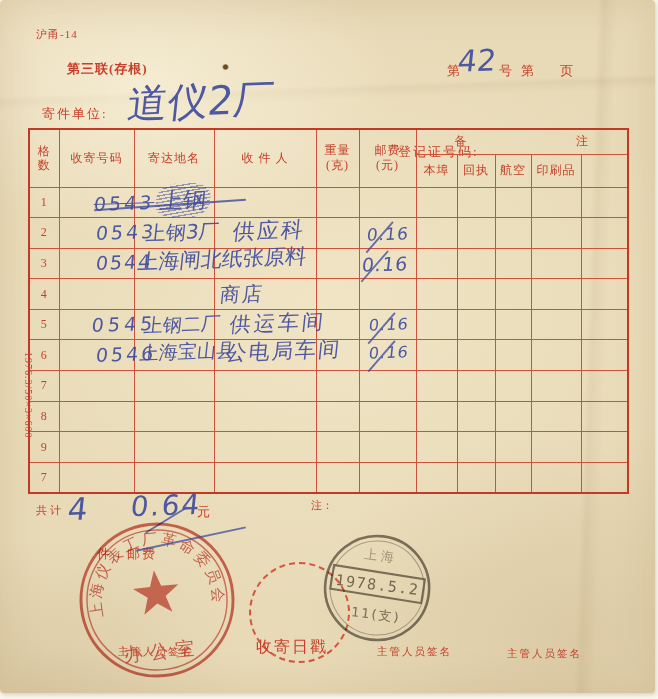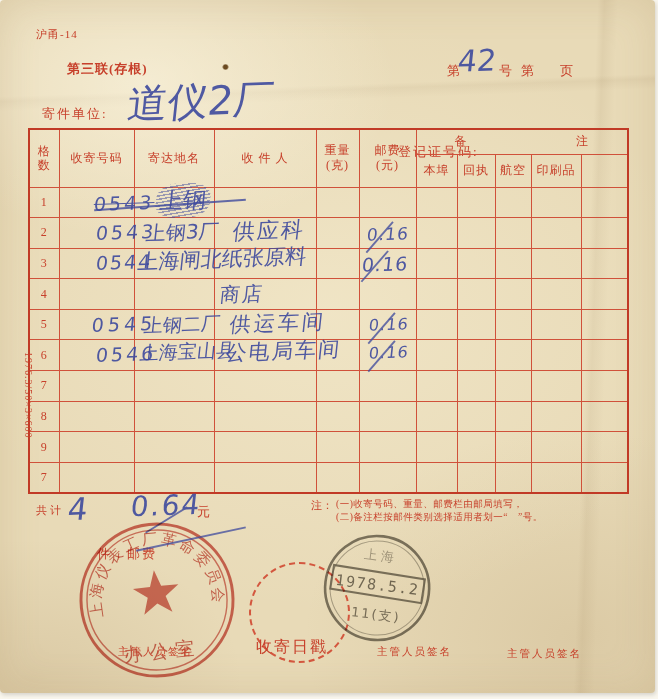--- a/index.html
+++ b/index.html
@@ -325,24 +325,20 @@
   <div class="hw fee f6">0.16</div>
 
   <div class="print total-label">共计</div>
   <div class="hw total-count">4</div>
   <div class="print fee-label">件，邮费</div>
   <div class="hw fee-amount">0.64</div>
   <div class="print yuan-label">元</div>
 
   <div class="notes">
     <span class="nlabel">注：</span>
-    <div class="nlines">
-      <div>(一)收寄号码、重量、邮费栏由邮局填写，</div>
-      <div>(二)备注栏按邮件类别选择适用者划一“　”号。</div>
-    </div>
   </div>
 
   <svg class="stamp-unit" width="190" height="190" viewBox="0 0 190 190">
     <circle cx="95" cy="95" r="76" fill="none" stroke="#c4372a" stroke-width="3" opacity=".9"></circle>
     <circle cx="95" cy="95" r="70" fill="none" stroke="#c4372a" stroke-width="1.4" opacity=".8"></circle>
     <path id="arcPath" d="M 42.4 114.1 A 56 56 0 1 1 147.6 114.1" fill="none"></path>
     <text font-size="15" fill="#c4372a" letter-spacing="3" opacity=".9" font-family="Liberation Serif, serif">
       <textPath href="#arcPath" startOffset="4%">上海仪表工厂革命委员会</textPath>
     </text>
     <polygon fill="#c4372a" opacity=".85" points="95,65 89.4,81.3 72.2,81.6 86,91.9 80.9,108.4 95,98.5 109.1,108.4 104,91.9 117.8,81.6 100.6,81.3"></polygon>

